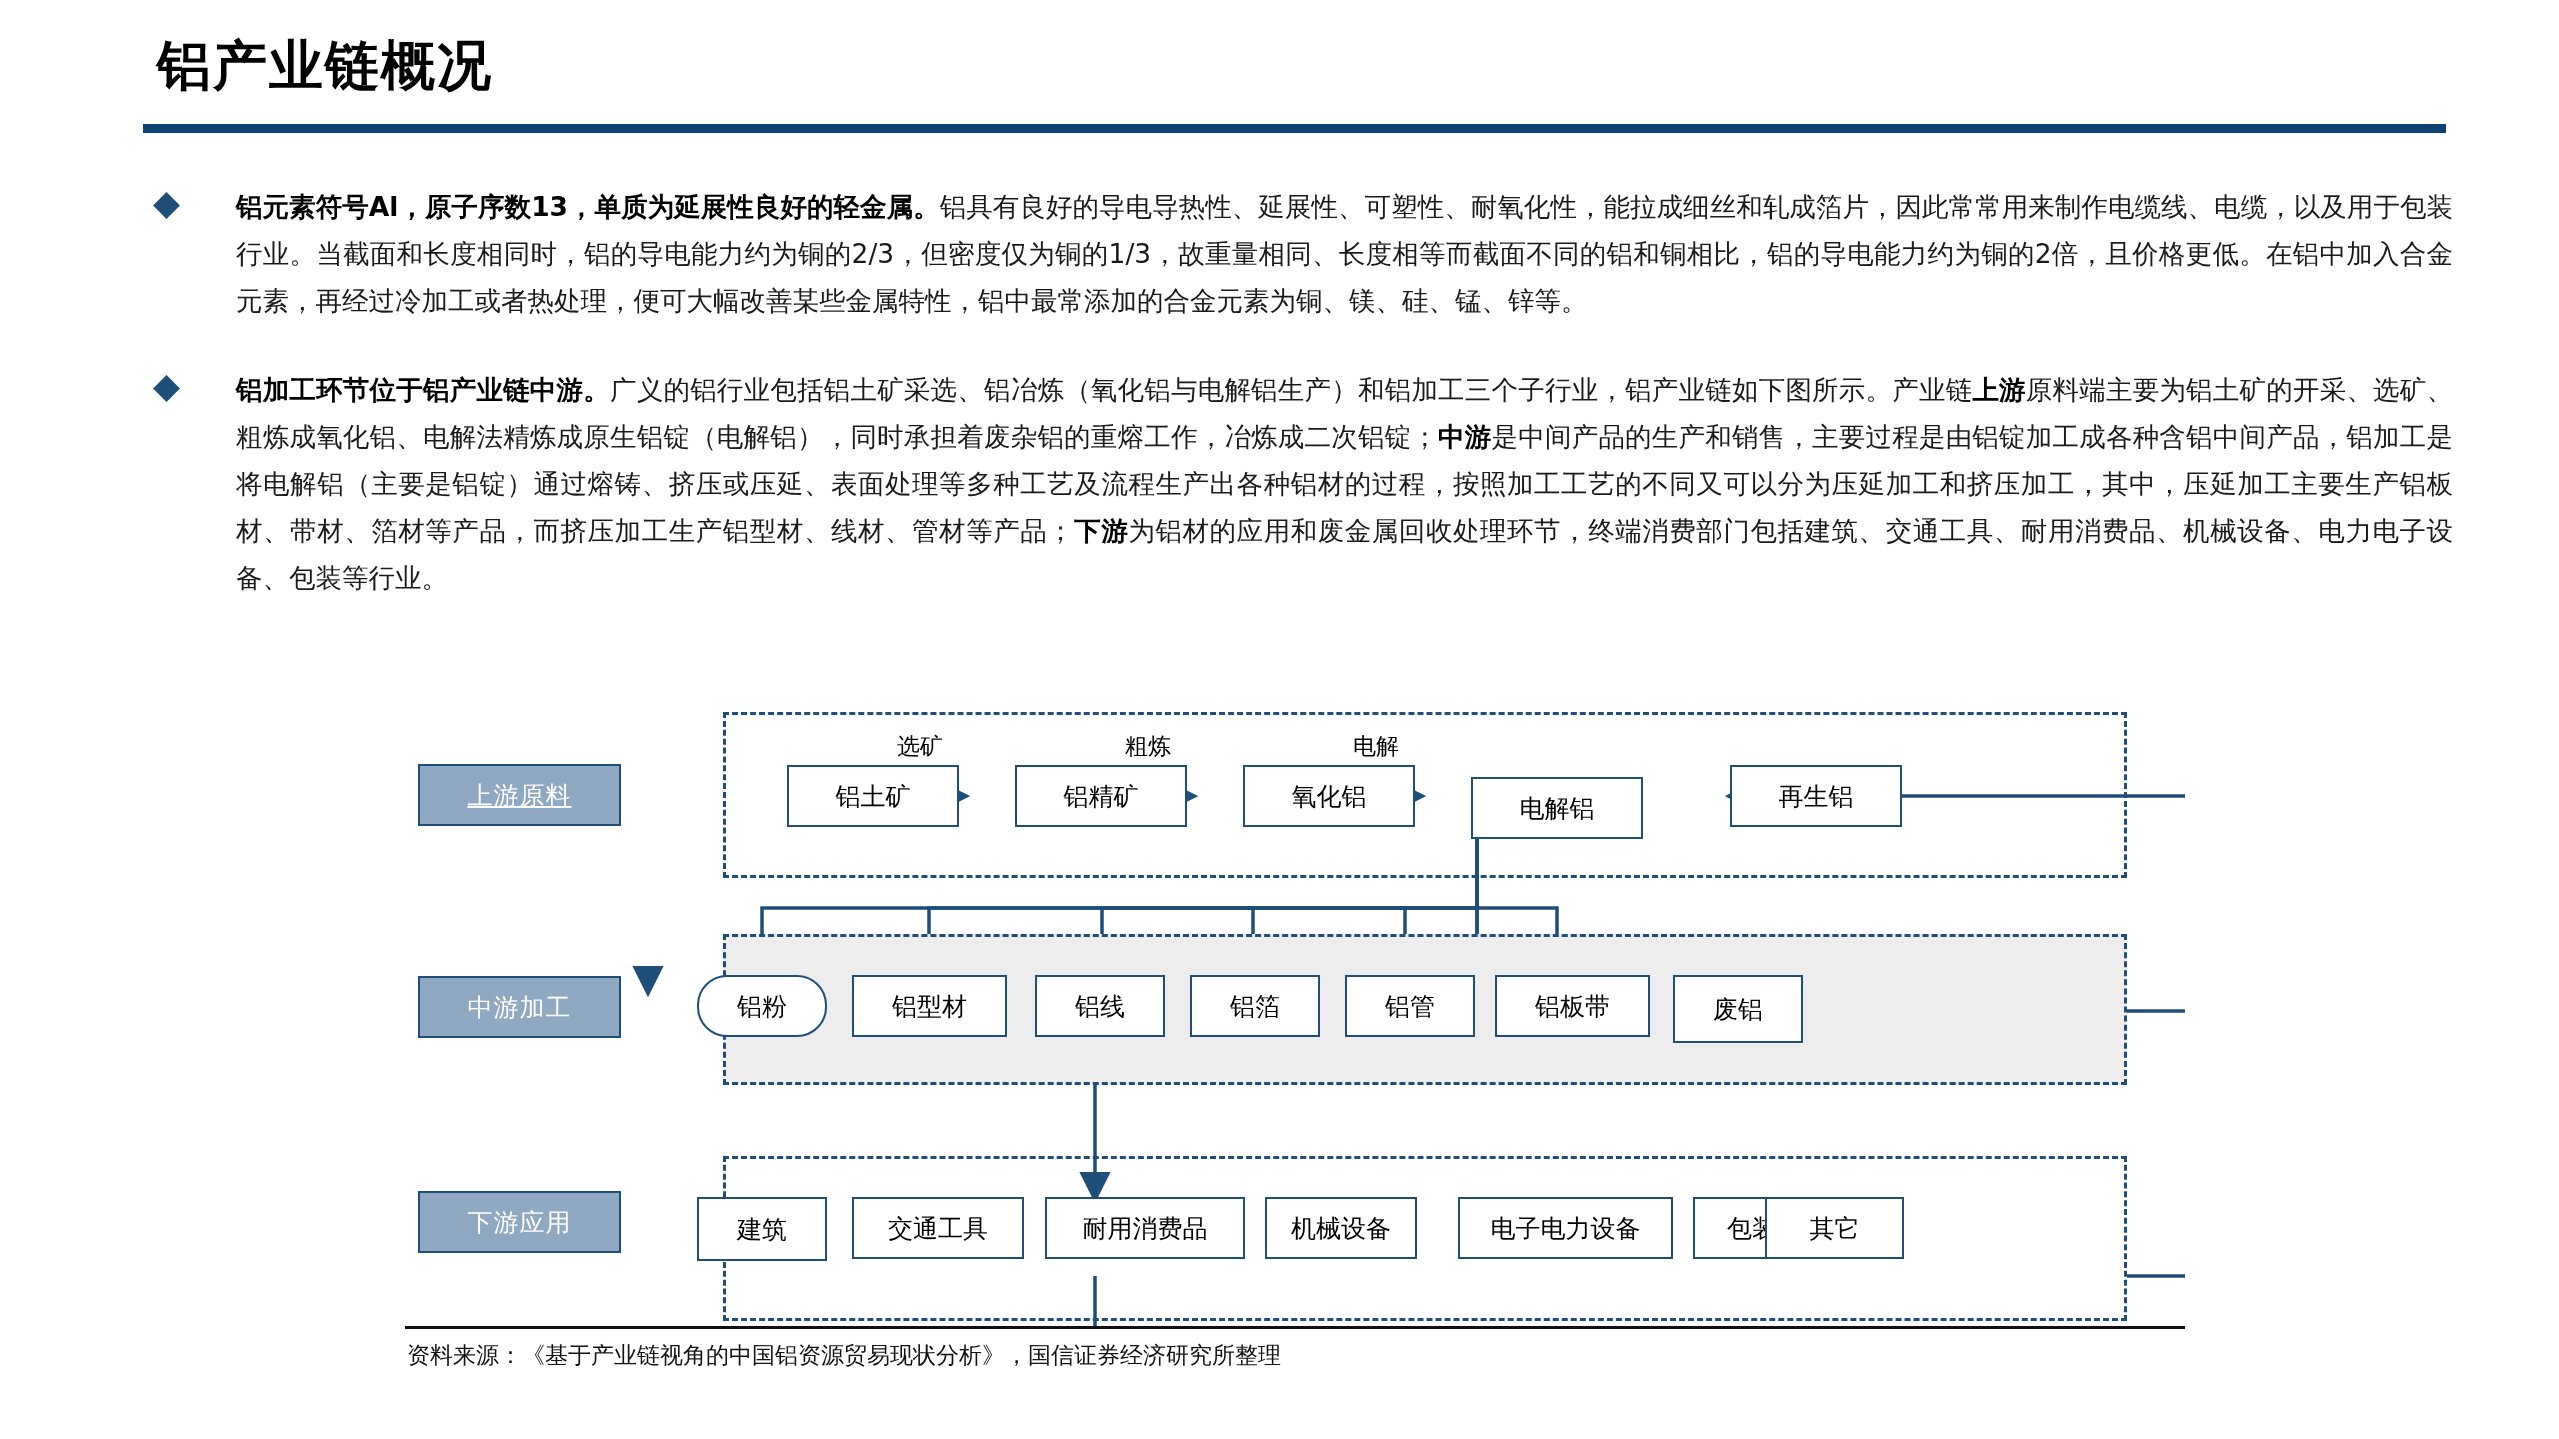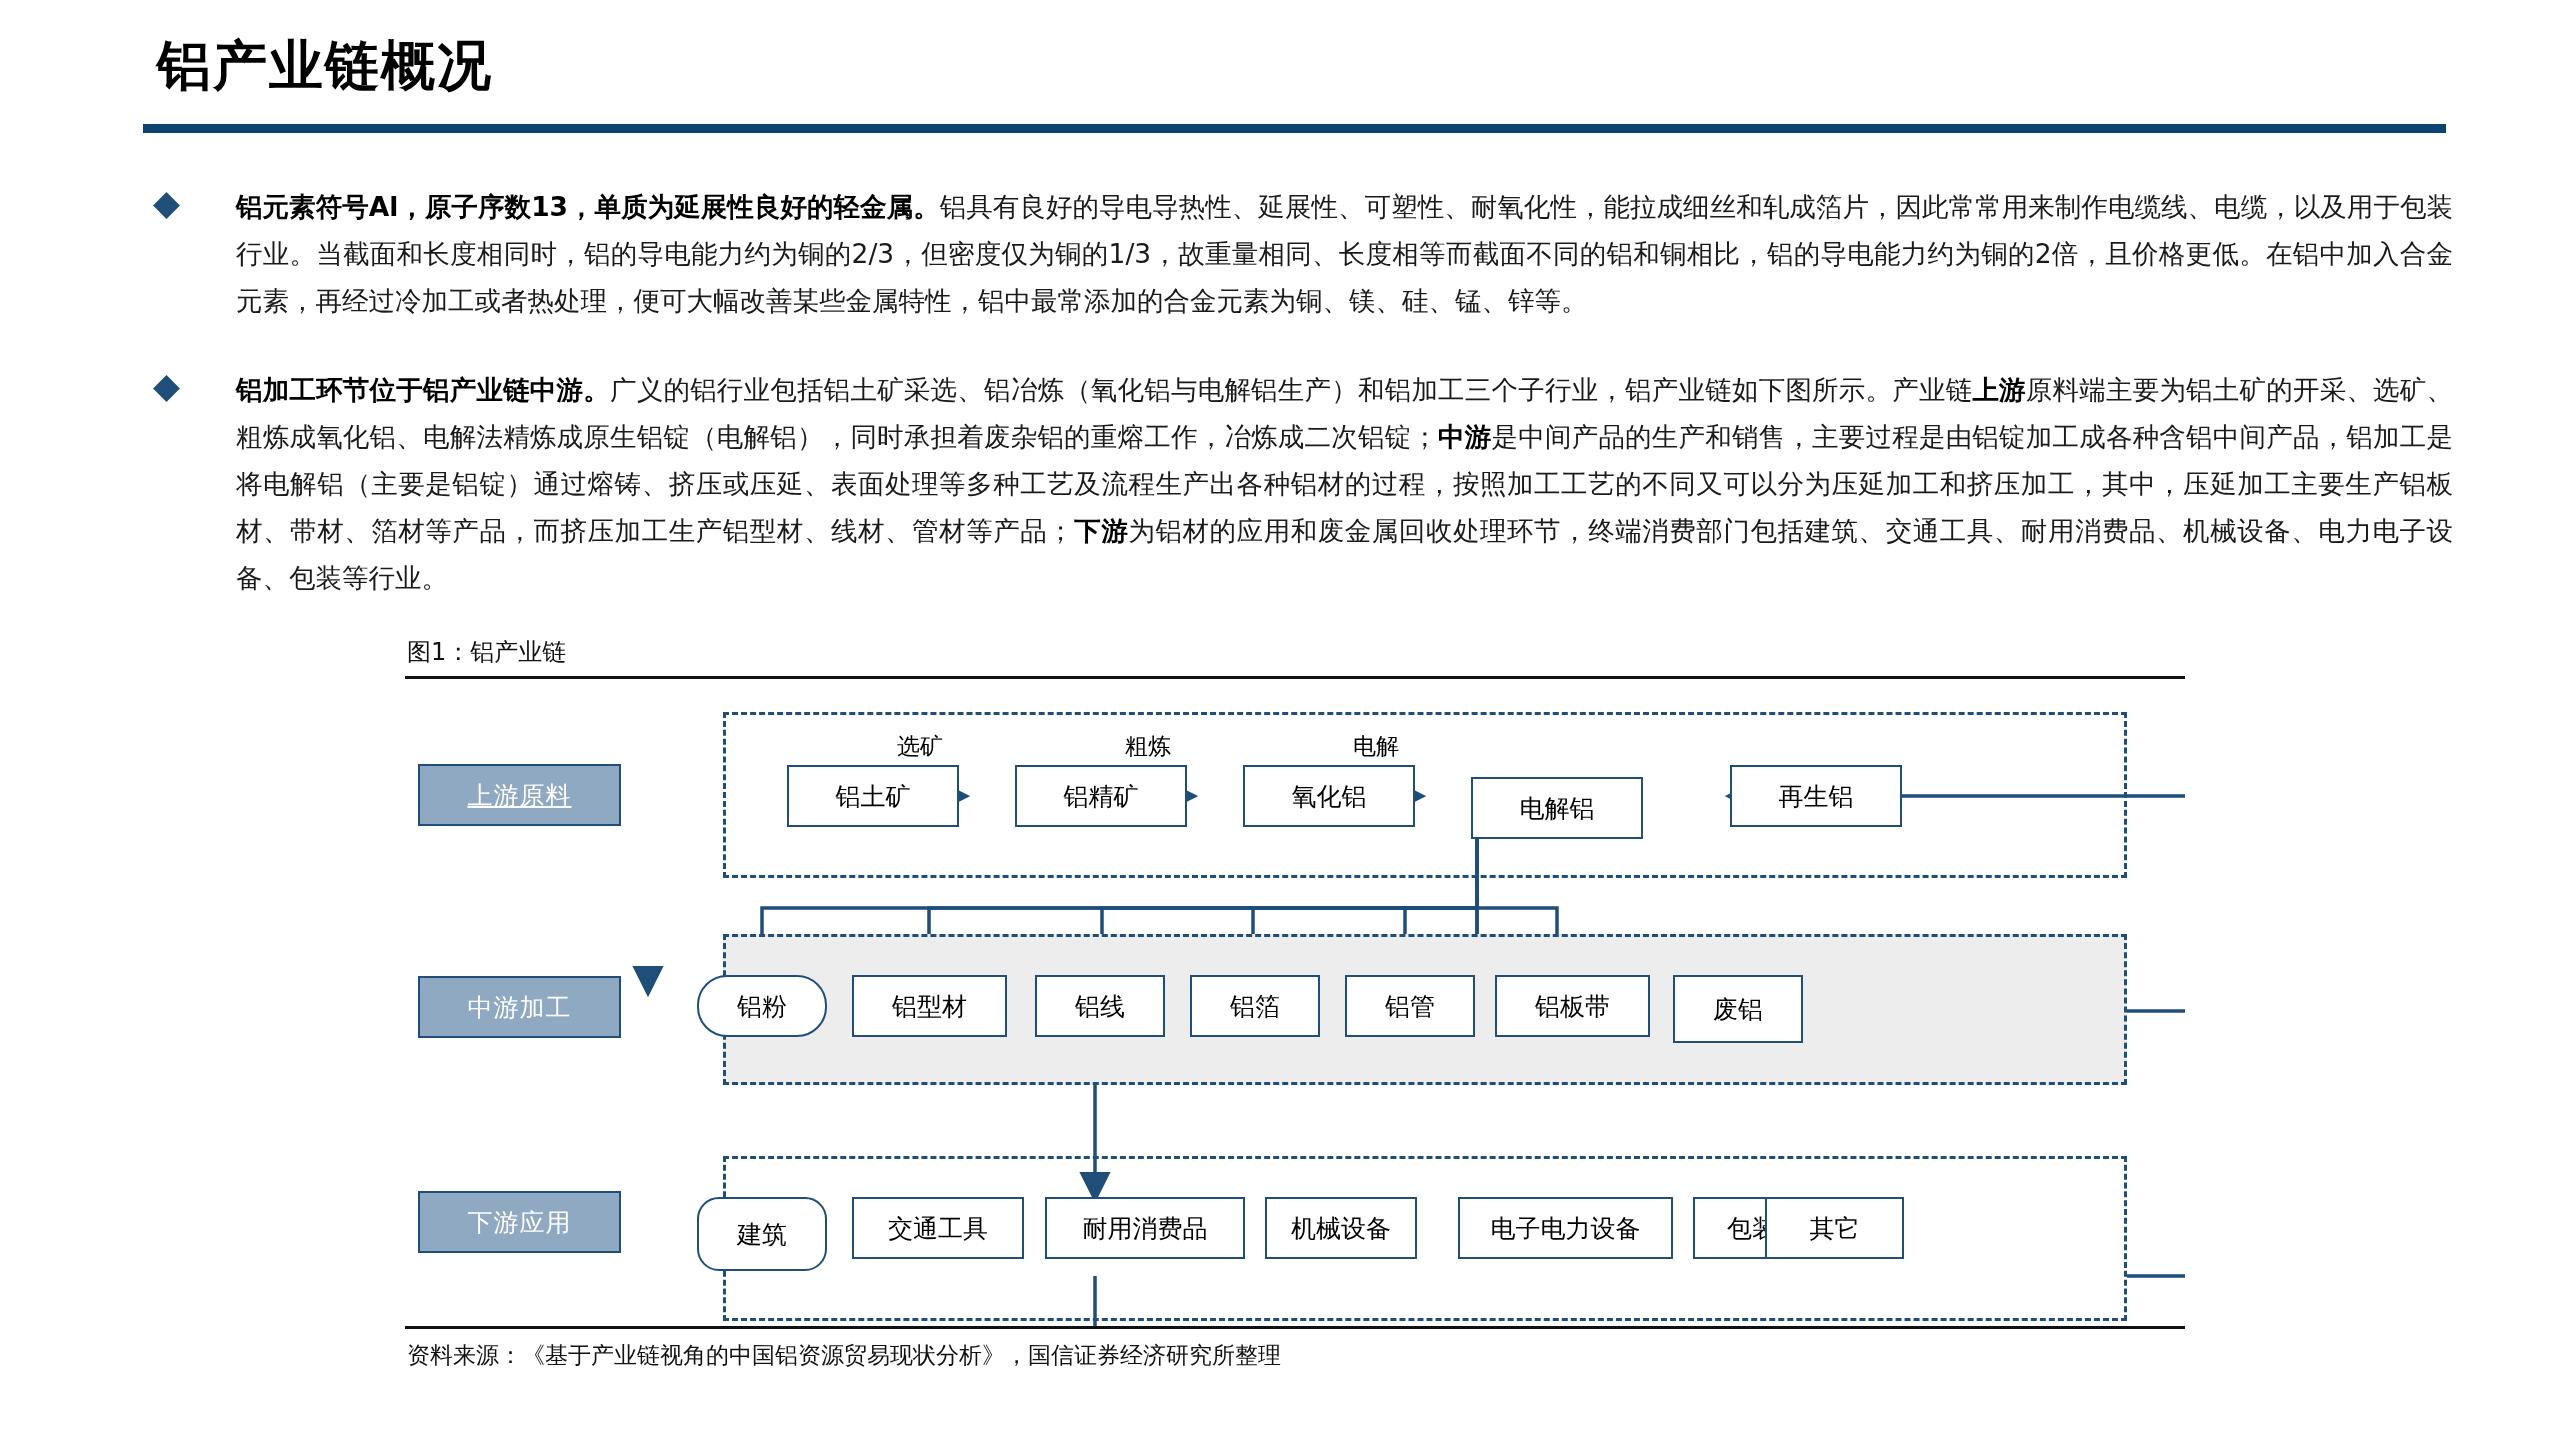--- a/index.html
+++ b/index.html
@@ -92,24 +92,20 @@
   <div class="para" id="para-1">
     <span class="bullet"></span>
     <p class="ptext"><b>铝元素符号Al，原子序数13，单质为延展性良好的轻金属。</b>铝具有良好的导电导热性、延展性、可塑性、耐氧化性，能拉成细丝和轧成箔片，因此常常用来制作电缆线、电缆，以及用于包装行业。当截面和长度相同时，铝的导电能力约为铜的2/3，但密度仅为铜的1/3，故重量相同、长度相等而截面不同的铝和铜相比，铝的导电能力约为铜的2倍，且价格更低。在铝中加入合金元素，再经过冷加工或者热处理，便可大幅改善某些金属特性，铝中最常添加的合金元素为铜、镁、硅、锰、锌等。</p>
   </div>
 
   <div class="para" id="para-2">
     <span class="bullet"></span>
     <p class="ptext"><b>铝加工环节位于铝产业链中游。</b>广义的铝行业包括铝土矿采选、铝冶炼（氧化铝与电解铝生产）和铝加工三个子行业，铝产业链如下图所示。产业链<b>上游</b>原料端主要为铝土矿的开采、选矿、粗炼成氧化铝、电解法精炼成原生铝锭（电解铝），同时承担着废杂铝的重熔工作，冶炼成二次铝锭；<b>中游</b>是中间产品的生产和销售，主要过程是由铝锭加工成各种含铝中间产品，铝加工是将电解铝（主要是铝锭）通过熔铸、挤压或压延、表面处理等多种工艺及流程生产出各种铝材的过程，按照加工工艺的不同又可以分为压延加工和挤压加工，其中，压延加工主要生产铝板材、带材、箔材等产品，而挤压加工生产铝型材、线材、管材等产品；<b>下游</b>为铝材的应用和废金属回收处理环节，终端消费部门包括建筑、交通工具、耐用消费品、机械设备、电力电子设备、包装等行业。</p>
   </div>
 
-  <div class="figure">
-    <div class="fig-caption">图1：铝产业链</div>
-    <div class="fig-rule-top"></div>
-  </div>
 
   <div class="diagram">
 
     <svg width="1780" height="650">
       <defs>
         <marker id="arw" markerWidth="9" markerHeight="9" refX="7.5" refY="4.5" orient="auto">
           <path d="M0,0 L9,4.5 L0,9 z" fill="#1F4E79"></path>
         </marker>
       </defs>
       <g stroke="#1F4E79" stroke-width="3.5" fill="none" marker-end="url(#arw)">
@@ -165,21 +161,21 @@
     <div class="edge-label" style="left:948px;top:55px;">电解</div>
 
     <div class="node" style="left:292px;top:299px;width:130px;height:62px;border-radius:30px;">铝粉</div>
     <div class="node" style="left:447px;top:299px;width:155px;height:62px;">铝型材</div>
     <div class="node" style="left:630px;top:299px;width:130px;height:62px;">铝线</div>
     <div class="node" style="left:785px;top:299px;width:130px;height:62px;">铝箔</div>
     <div class="node" style="left:940px;top:299px;width:130px;height:62px;">铝管</div>
     <div class="node" style="left:1090px;top:299px;width:155px;height:62px;">铝板带</div>
     <div class="node" style="left:1268px;top:299px;width:130px;height:68px;">废铝</div>
 
-    <div class="node" style="left:292px;top:521px;width:130px;height:74px;border-radius:22px;">建筑</div>
+    <div class="node" style="left:292px;top:521px;width:130px;height:64px;">建筑</div>
     <div class="node" style="left:447px;top:521px;width:172px;height:62px;">交通工具</div>
     <div class="node" style="left:640px;top:521px;width:200px;height:62px;">耐用消费品</div>
     <div class="node" style="left:860px;top:521px;width:152px;height:62px;">机械设备</div>
     <div class="node" style="left:1053px;top:521px;width:215px;height:62px;">电子电力设备</div>
     <div class="node" style="left:1288px;top:521px;width:118px;height:62px;">包装</div>
     <div class="node" style="left:1360px;top:521px;width:139px;height:62px;">其它</div>
   </div>
 
   <div class="fig-rule-bottom"></div>
   <div class="fig-source">资料来源：《基于产业链视角的中国铝资源贸易现状分析》，国信证券经济研究所整理</div>

